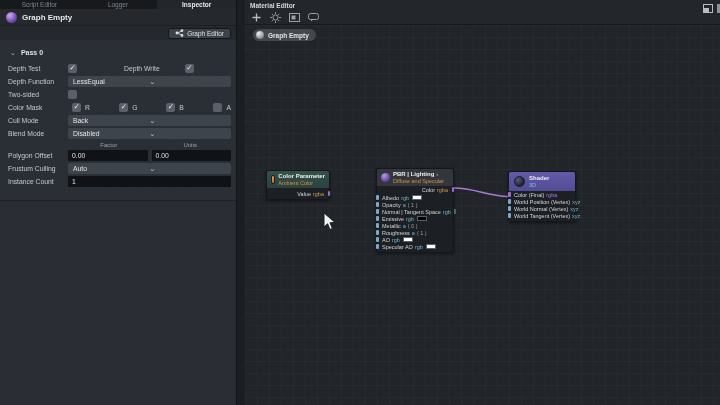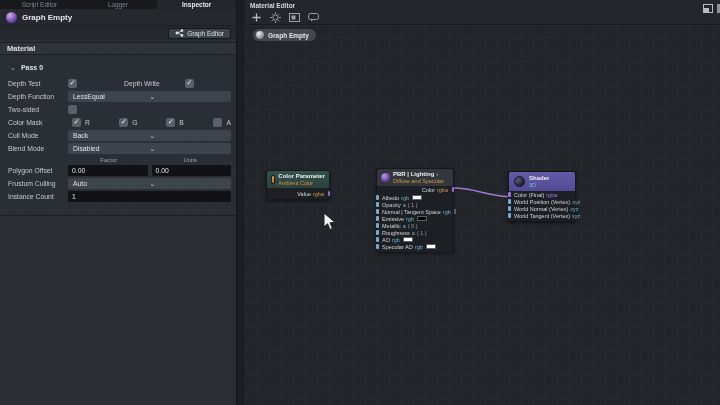--- a/index.html
+++ b/index.html
@@ -128,23 +128,20 @@
         <svg width="9" height="8" viewBox="0 0 9 8">
           <circle cx="2" cy="4" r="1.4" fill="#dfe1e4"></circle>
           <circle cx="7" cy="1.6" r="1.3" fill="#dfe1e4"></circle>
           <circle cx="7" cy="6.4" r="1.3" fill="#dfe1e4"></circle>
           <path d="M3 4 L7 1.6 M3 4 L7 6.4" stroke="#dfe1e4" stroke-width="0.8" fill="none"></path>
         </svg>
         <span>Graph Editor</span>
       </div>
     </div>
 
-    <div class="mat-header">
-      <span>Material</span>
-    </div>
 
     <div class="pass-header">
       <span class="pass-chevron">⌄</span>
       <b>Pass 0</b>
     </div>
 
     <div class="props">
 
       <div class="prow">
         <span class="plabel">Depth Test</span>

